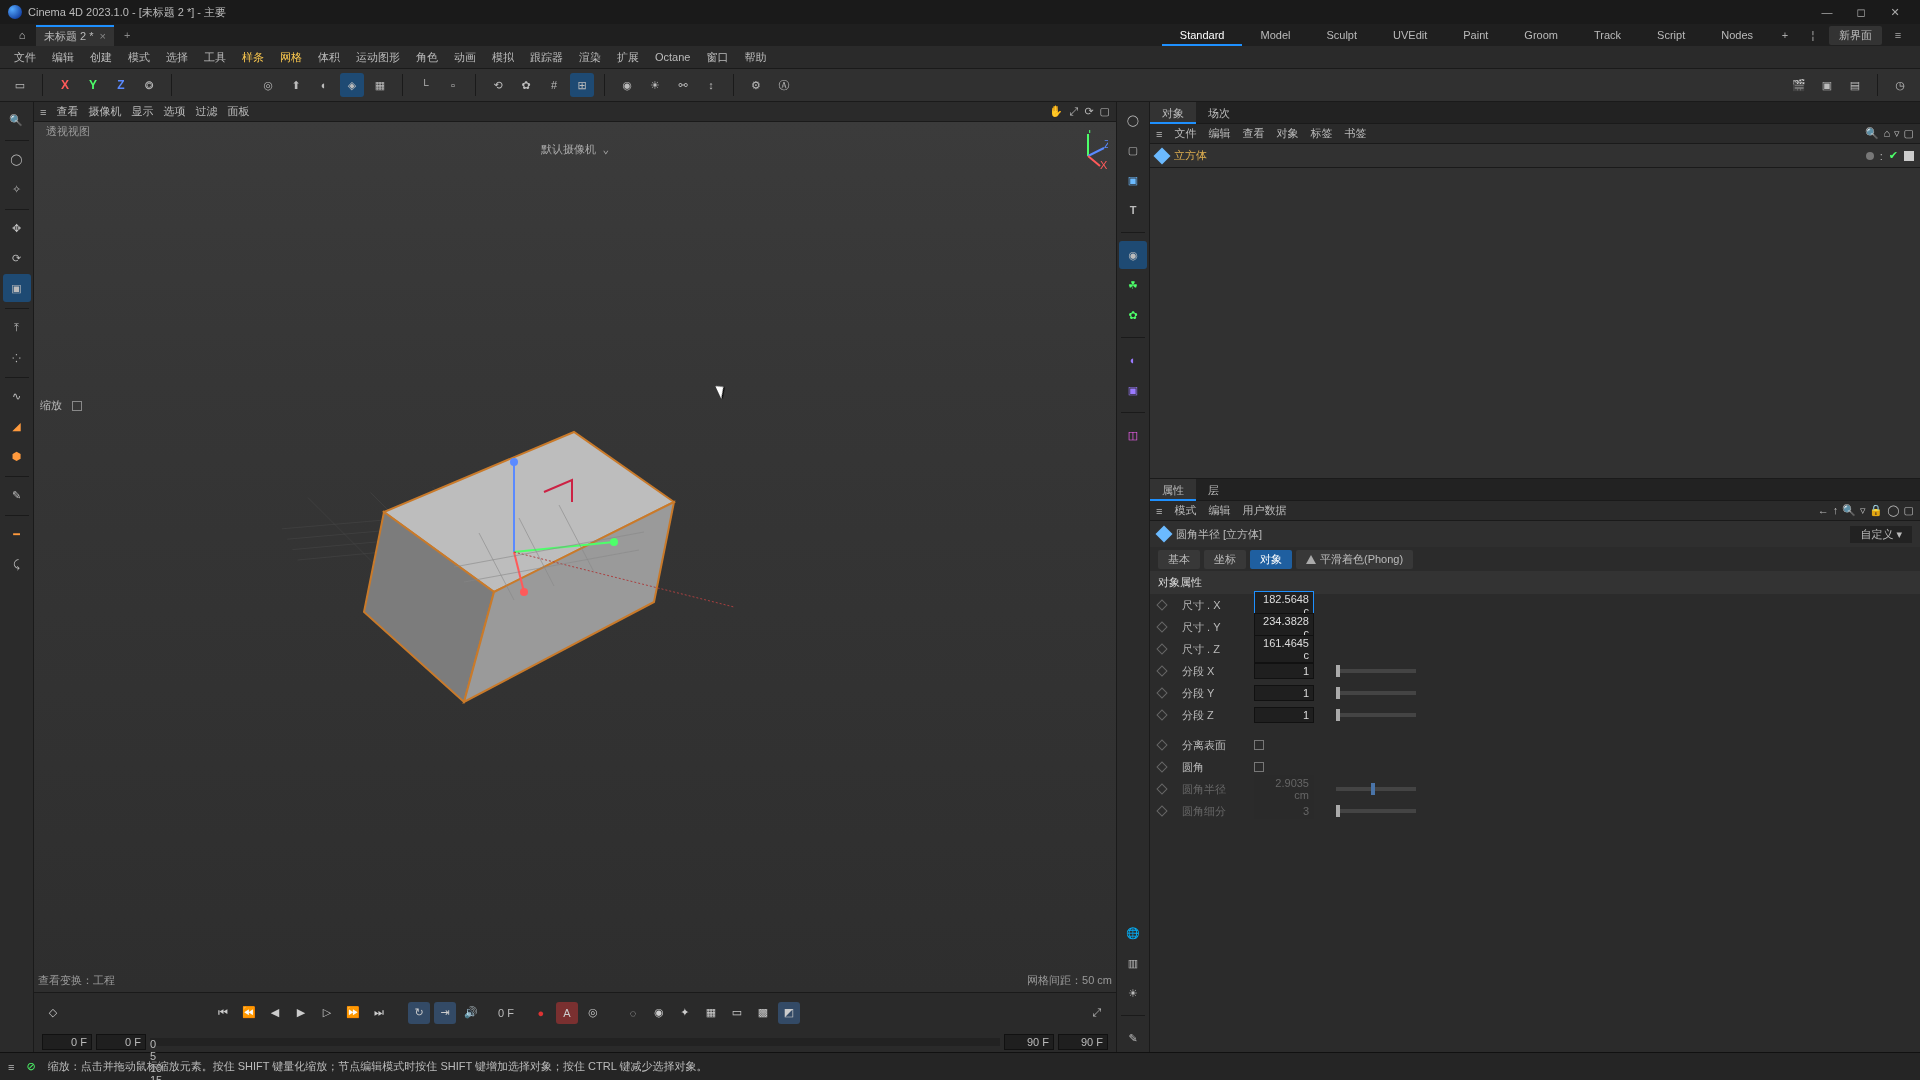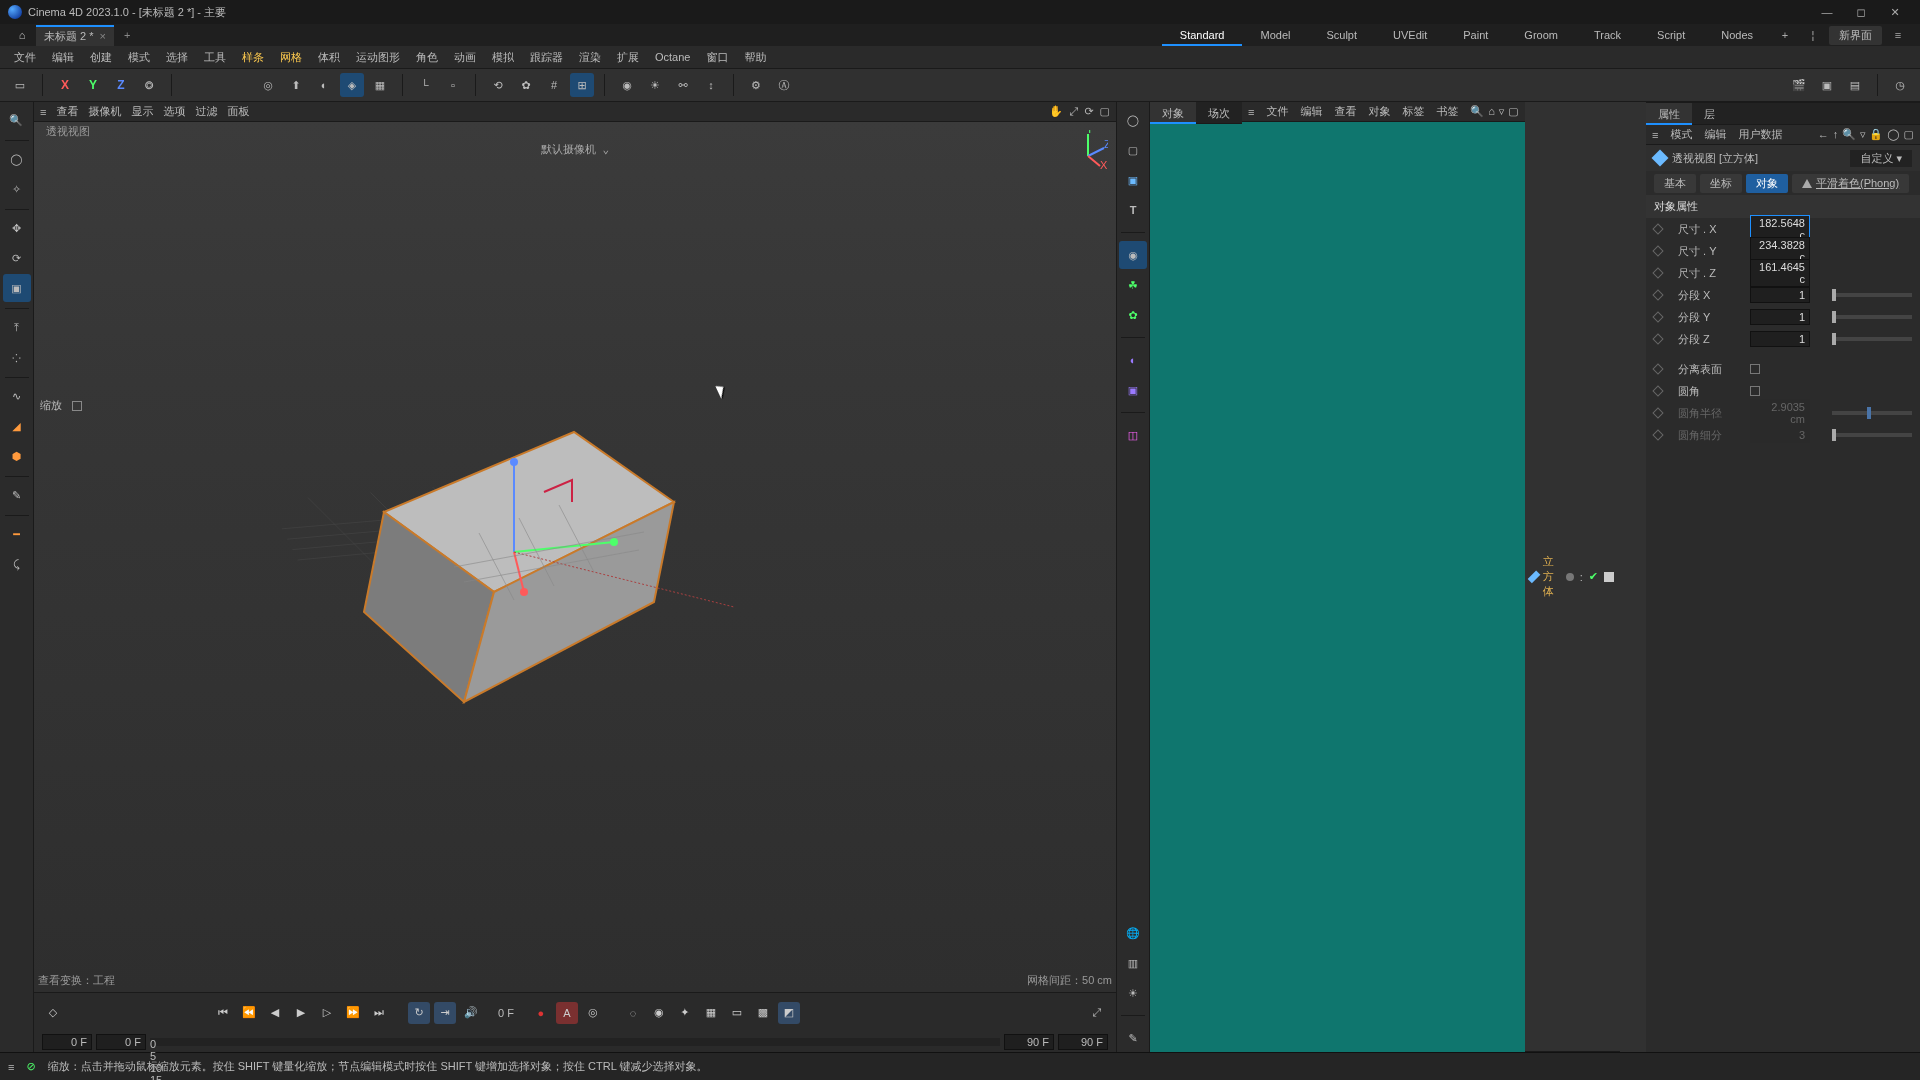--- a/index.html
+++ b/index.html
@@ -42,21 +42,21 @@
 .vp-axis-gizmo { position: absolute; top: 8px; right: 8px; width: 40px; height: 40px; }
 .vp-bottom-left { position: absolute; bottom: 4px; left: 4px; color: #999; }
 .vp-bottom-right { position: absolute; bottom: 4px; right: 4px; color: #999; }
 .vp-scale { position: absolute; top: 276px; left: 6px; display: flex; align-items: center; gap: 10px; }
 .vp-scale .sq { width: 10px; height: 10px; border: 1px solid #888; }
 .mid-bar { width: 34px; background: #2b2b2b; border-left: 1px solid #1a1a1a; border-right: 1px solid #1a1a1a; display: flex; flex-direction: column; align-items: center; padding-top: 4px; gap: 2px; }
 .mid-bar .mb { width: 28px; height: 28px; display: flex; align-items: center; justify-content: center; cursor: pointer; border-radius:3px; }
 .mid-bar .mb.active { background: #1e4a73; }
 .mid-bar .sepline { height: 1px; width: 24px; background: #1a1a1a; margin: 6px 0; }
 .mid-bar .spacer { flex: 1; }
-.right-panel { width: 770px; background: #0f766e; display: flex; flex-direction: row; }
+.right-panel { width: 770px; background: #6d28d9; display: flex; flex-direction: column; }
 .rp-tabs { height: 22px; background: #222; display: flex; align-items: center; border-bottom: 1px solid #1a1a1a; }
 .rp-tab { padding: 0 12px; height: 22px; line-height: 22px; cursor: pointer; }
 .rp-tab.active { background: #333; border-bottom: 2px solid #1e90ff; }
 .rp-mmenu { height: 20px; background: #2a2a2a; border-bottom: 1px solid #1a1a1a; display: flex; align-items: center; padding: 0 6px; gap: 12px; }
 .rp-mmenu .right-icons { margin-left: auto; display: flex; gap: 4px; }
 .obj-tree { flex: 0 0 24px; background: #313131; border-bottom: 1px solid #1a1a1a; padding: 2px 6px; display: flex; align-items: center; gap: 6px; }
 .obj-tree .cube-ic { width: 12px; height: 12px; background: #6bbaff; transform: rotate(45deg); }
 .obj-tree .dots { margin-left: auto; display: flex; align-items: center; gap: 6px; }
 .dot-grey { width: 8px; height: 8px; border-radius: 50%; background: #777; }
 .check-g { color: #4dff6a; }
@@ -65,21 +65,21 @@
 .attr-block { border-top: 1px solid #1a1a1a; background: #2b2b2b; }
 .attr-tabs { height: 22px; background: #222; display: flex; align-items: center; }
 .attr-mmenu { height: 20px; background: #2a2a2a; border-bottom: 1px solid #1a1a1a; display: flex; align-items: center; padding: 0 6px; gap: 12px; }
 .attr-mmenu .right-icons { margin-left: auto; display: flex; gap: 4px; }
 .attr-title { height: 26px; display: flex; align-items: center; padding: 0 8px; background: #2f2f2f; gap: 6px; }
 .attr-title .cube-ic { width: 12px; height: 12px; background: #6bbaff; transform: rotate(45deg); }
 .attr-title .sel { margin-left: auto; background: #222; padding: 1px 10px; }
 .pill-row { height: 24px; display: flex; align-items: center; padding: 0 8px; gap: 4px; }
 .pill { padding: 2px 10px; background: #383838; border-radius: 2px; cursor: pointer; }
 .pill.active { background: #1f5fa0; color: #fff; }
-.pill.phong { display: flex; align-items: center; gap: 4px; text-decoration: underline; }
+.pill.phong { display: flex; align-items: center; gap: 4px; }
 .pill.phong .tri { width: 0; height: 0; border-left: 5px solid transparent; border-right: 5px solid transparent; border-bottom: 9px solid #aaa; }
 .sec-hdr { padding: 4px 8px; background: #333; color: #ddd; }
 .prop-row { height: 22px; display: flex; align-items: center; padding: 0 8px; gap: 16px; }
 .prop-row .kf { width: 8px; height: 8px; transform: rotate(45deg); border: 1px solid #666; }
 .prop-row .lbl { width: 56px; color: #bbb; }
 .prop-row .val { width: 60px; background: #1f1f1f; border: 1px solid #111; padding: 1px 4px; text-align: right; color: #ddd; }
 .prop-row .val.hi { border: 1px solid #1e90ff; }
 .prop-row .slider { flex: 0 0 80px; height: 4px; background: #444; position: relative; margin-left: 6px; }
 .prop-row .slider .thumb { width: 4px; height: 12px; background: #aaa; position: absolute; left: 0; top: -4px; }
 .prop-row .cb { width: 10px; height: 10px; border: 1px solid #777; }
@@ -415,21 +415,21 @@
           <span>↑</span>
           <span>🔍</span>
           <span>▿</span>
           <span>🔒</span>
           <span>◯</span>
           <span>▢</span>
         </div>
       </div>
       <div class="attr-title">
         <div class="cube-ic"></div>
-        <span>透视视图 [立方体]</span>
+        <span>圆角半径 [立方体]</span>
         <div class="sel"><span>自定义</span> ▾</div>
       </div>
       <div class="pill-row" id="pills">
           <div class="pill">基本</div>
           <div class="pill">坐标</div>
           <div class="pill active">对象</div>
           <div class="pill phong">
             <div class="tri"></div>
             <span>平滑着色(Phong)</span>
           </div>

